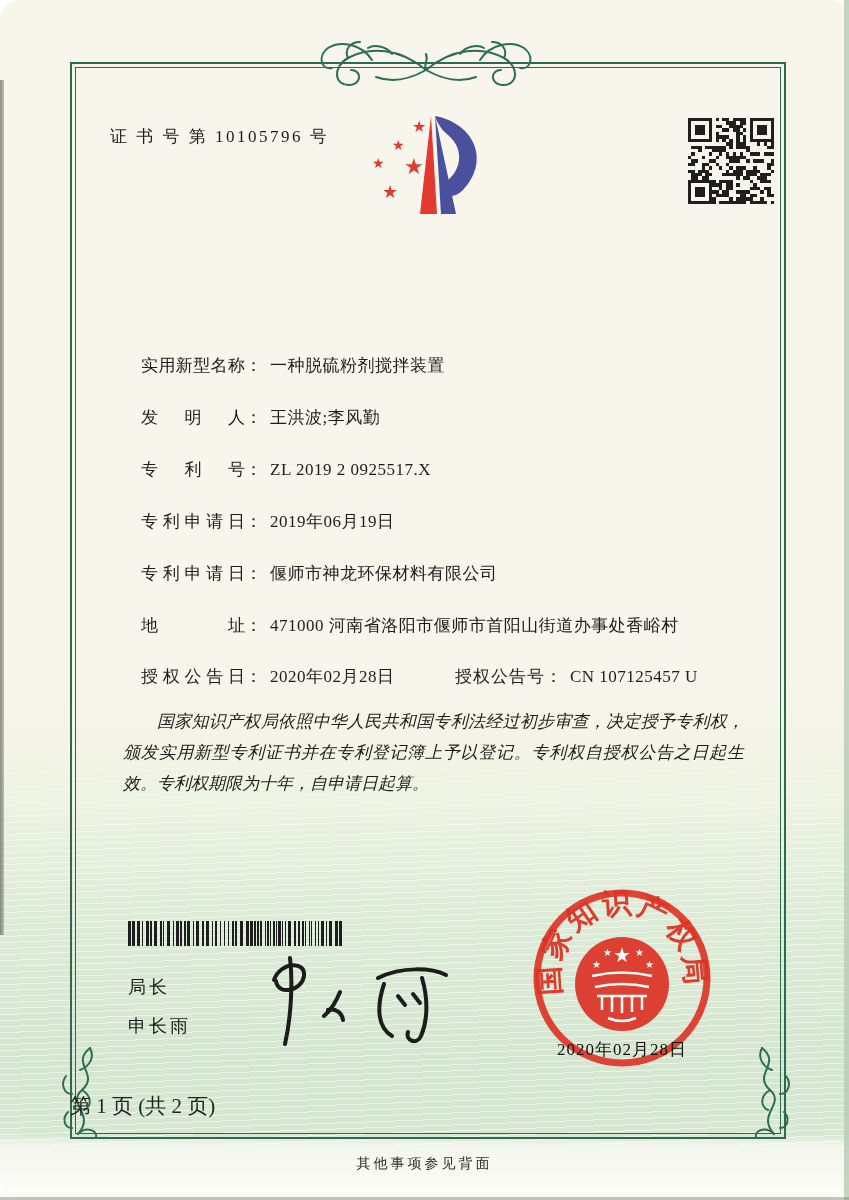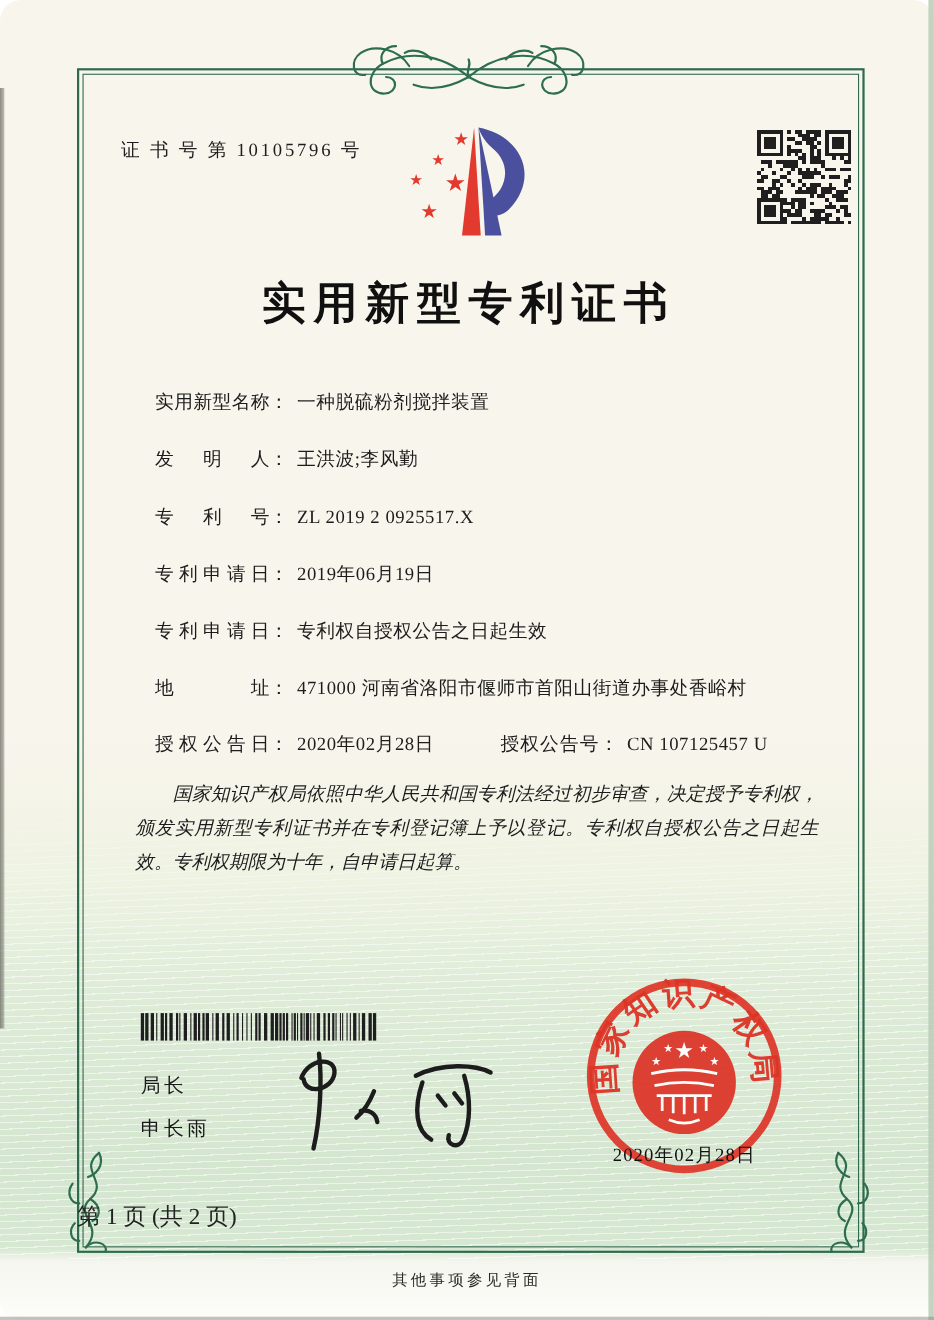--- a/index.html
+++ b/index.html
@@ -448,37 +448,36 @@
         <rect x="15" y="24" width="1" height="1" fill="#1f1f1f"></rect>
         <rect x="16" y="24" width="1" height="1" fill="#1f1f1f"></rect>
         <rect x="18" y="24" width="1" height="1" fill="#1f1f1f"></rect>
         <rect x="19" y="24" width="1" height="1" fill="#1f1f1f"></rect>
         <rect x="20" y="24" width="1" height="1" fill="#1f1f1f"></rect>
         <rect x="21" y="24" width="1" height="1" fill="#1f1f1f"></rect>
         <rect x="22" y="24" width="1" height="1" fill="#1f1f1f"></rect>
         <rect x="24" y="24" width="1" height="1" fill="#1f1f1f"></rect>
       </svg></div>
 
-  <div class="title">实用新型专利证书</div>
 
   <div class="fields">
     <div class="frow" style="top:0">
       <span class="flabel">实用新型名称</span><span class="fcolon">：</span><span class="fvalue">一种脱硫粉剂搅拌装置</span>
     </div>
     <div class="frow" style="top:52px">
       <span class="flabel">发明人</span><span class="fcolon">：</span><span class="fvalue">王洪波;李风勤</span>
     </div>
     <div class="frow" style="top:104px">
       <span class="flabel">专利号</span><span class="fcolon">：</span><span class="fvalue">ZL 2019 2 0925517.X</span>
     </div>
     <div class="frow" style="top:156px">
       <span class="flabel">专利申请日</span><span class="fcolon">：</span><span class="fvalue">2019年06月19日</span>
     </div>
     <div class="frow" style="top:208px">
-      <span class="flabel">专利申请日</span><span class="fcolon">：</span><span class="fvalue">专利权自授权公告之日起生效</span>
+      <span class="flabel">专利申请日</span><span class="fcolon">：</span><span class="fvalue">偃师市神龙环保材料有限公司</span>
     </div>
     <div class="frow" style="top:260px">
       <span class="flabel">地址</span><span class="fcolon">：</span><span class="fvalue">471000 河南省洛阳市偃师市首阳山街道办事处香峪村</span>
     </div>
     <div class="frow" style="top:311px">
       <span class="flabel">授权公告日</span><span class="fcolon">：</span><span class="fvalue">2020年02月28日</span>
       <span class="grant-group">
         <span class="glabel">授权公告号</span><span class="fcolon">：</span><span class="fvalue">CN 107125457 U</span>
       </span>
     </div>

